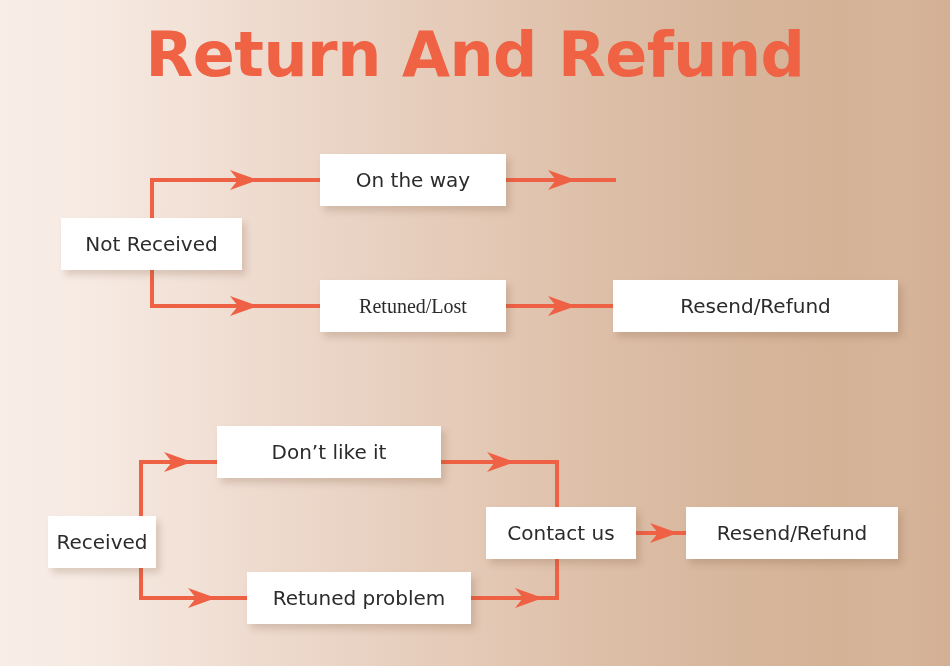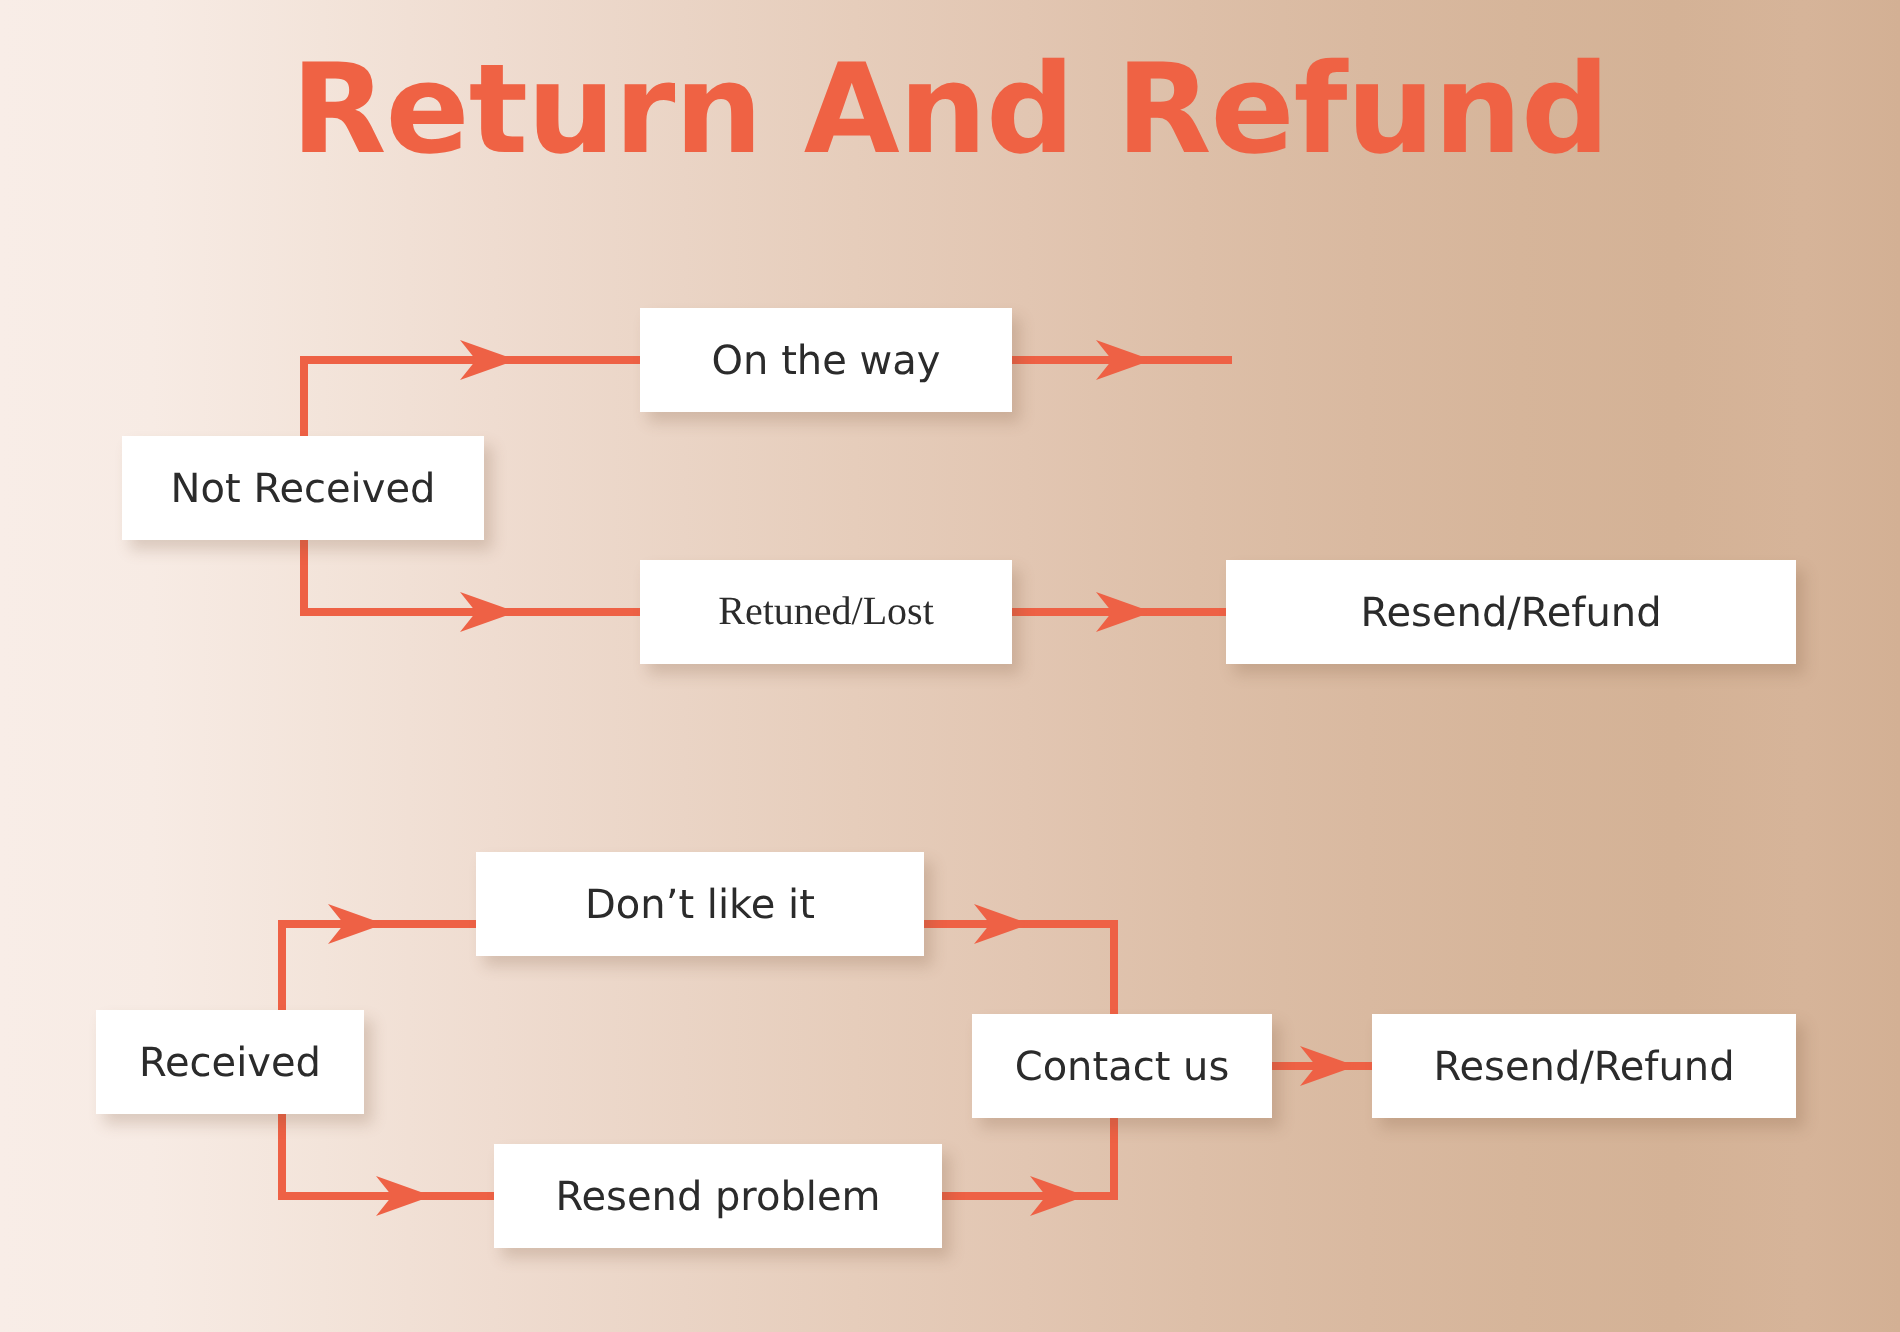--- a/index.html
+++ b/index.html
@@ -160,23 +160,23 @@
     </svg>
   </div>
 
   <div class="hline" style="left:636px; top:531px; width:56px;"></div>
   <div class="arrowhead" style="left:648px; top:519px;">
     <svg width="32" height="28" viewBox="0 0 32 28">
       <path d="M2 4 L30 14 L2 24 L10 14 Z" fill="#ee6145"></path>
     </svg>
   </div>
 
-  <div class="node" style="left:48px; top:505px; width:134px; height:52px;">Received</div>
+  <div class="node" style="left:48px; top:516px; width:108px; height:52px;">Received</div>
 
-  <div class="node" style="left:217px; top:426px; width:224px; height:52px;margin-left:21px;">Don’t like it</div>
+  <div class="node" style="left:217px; top:426px; width:224px; height:52px;">Don’t like it</div>
 
-  <div class="node" style="left:247px; top:572px; width:224px; height:52px;">Resend problem</div>
+  <div class="node" style="left:247px; top:572px; width:224px; height:52px;">Retuned problem</div>
 
   <div class="node" style="left:486px; top:507px; width:150px; height:52px;">Contact us</div>
 
   <div class="node" style="left:686px; top:507px; width:212px; height:52px;">Resend/Refund</div>
 
 </div>
 
 </body></html>

